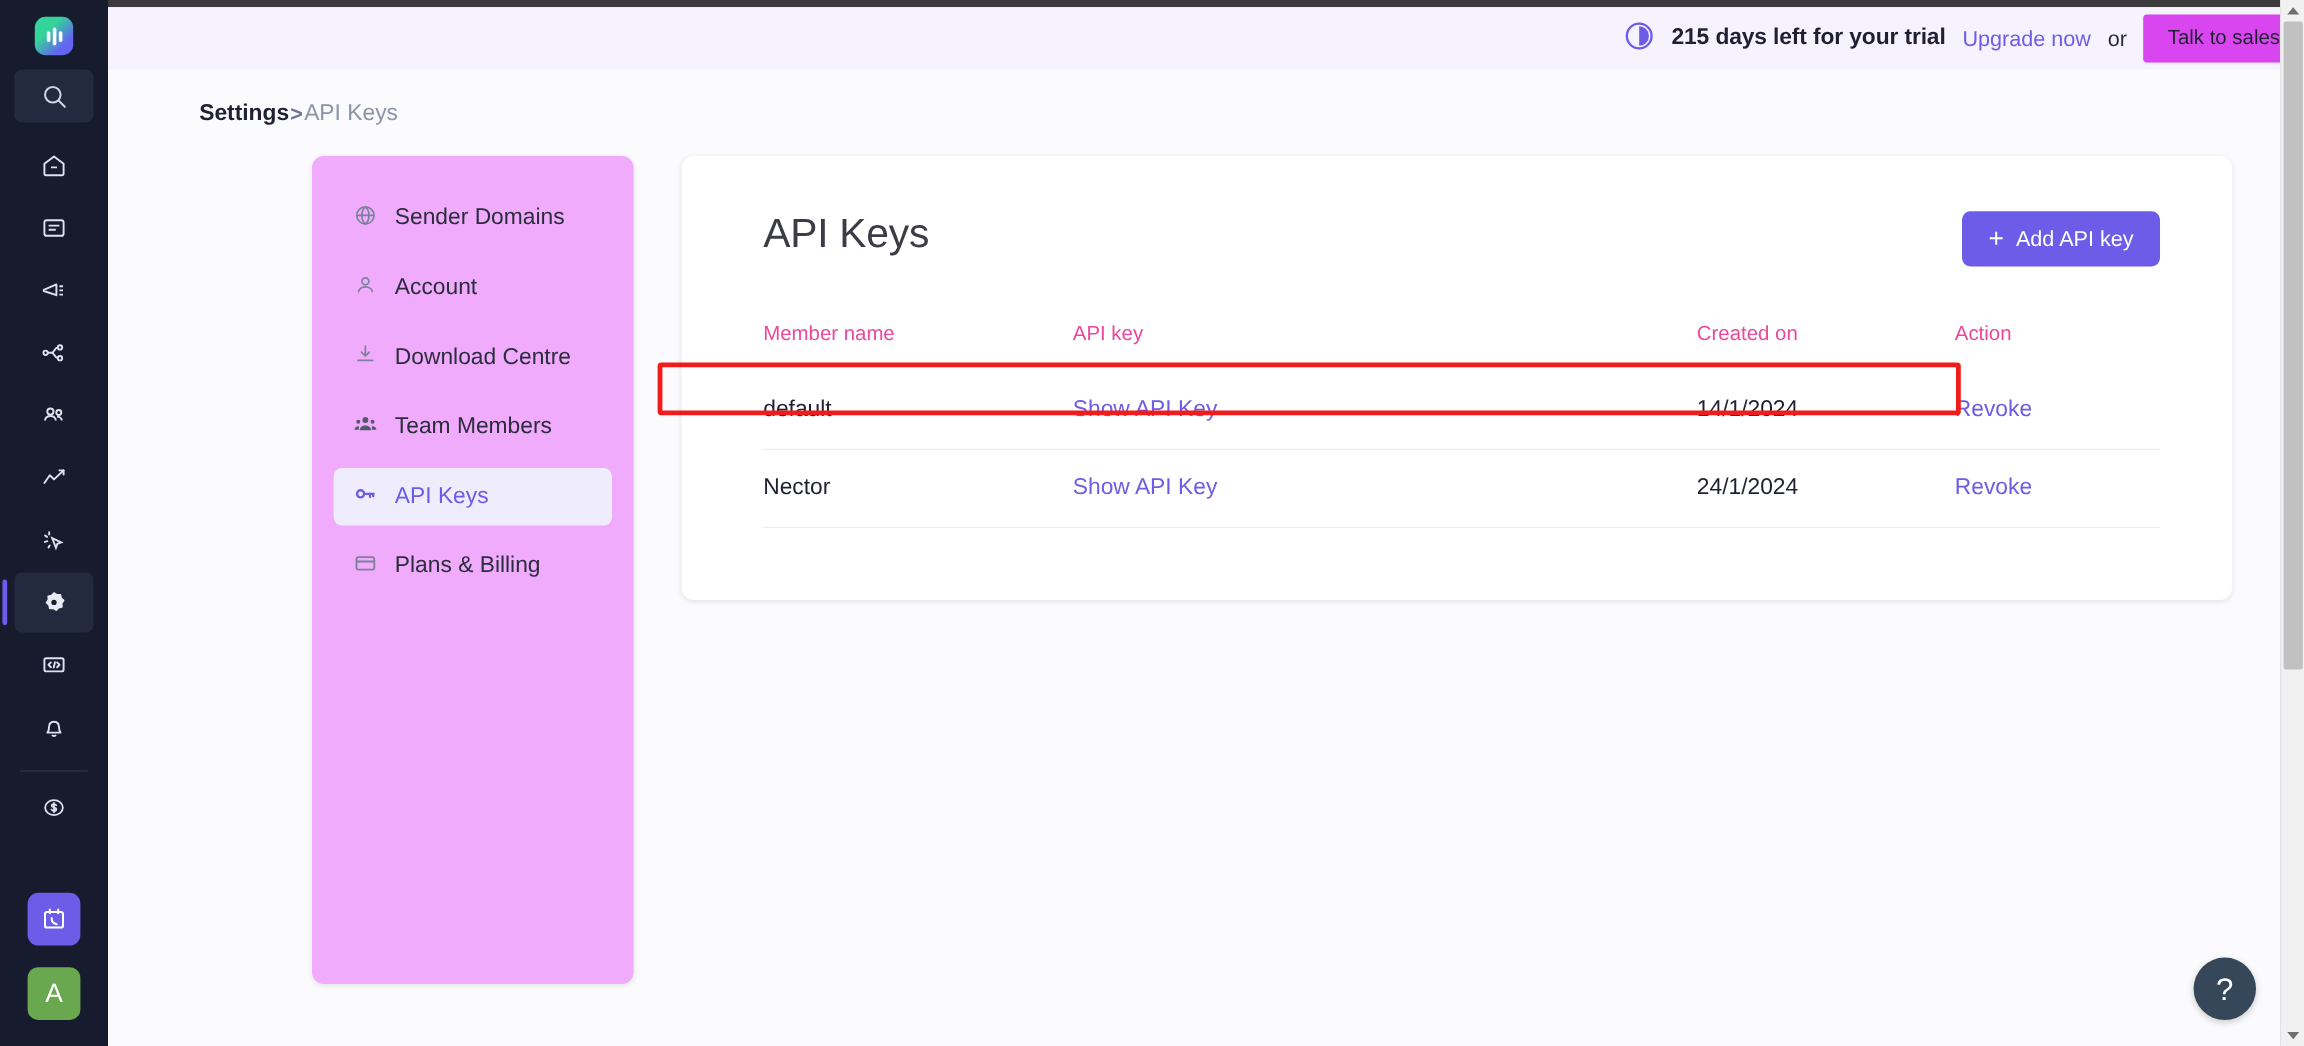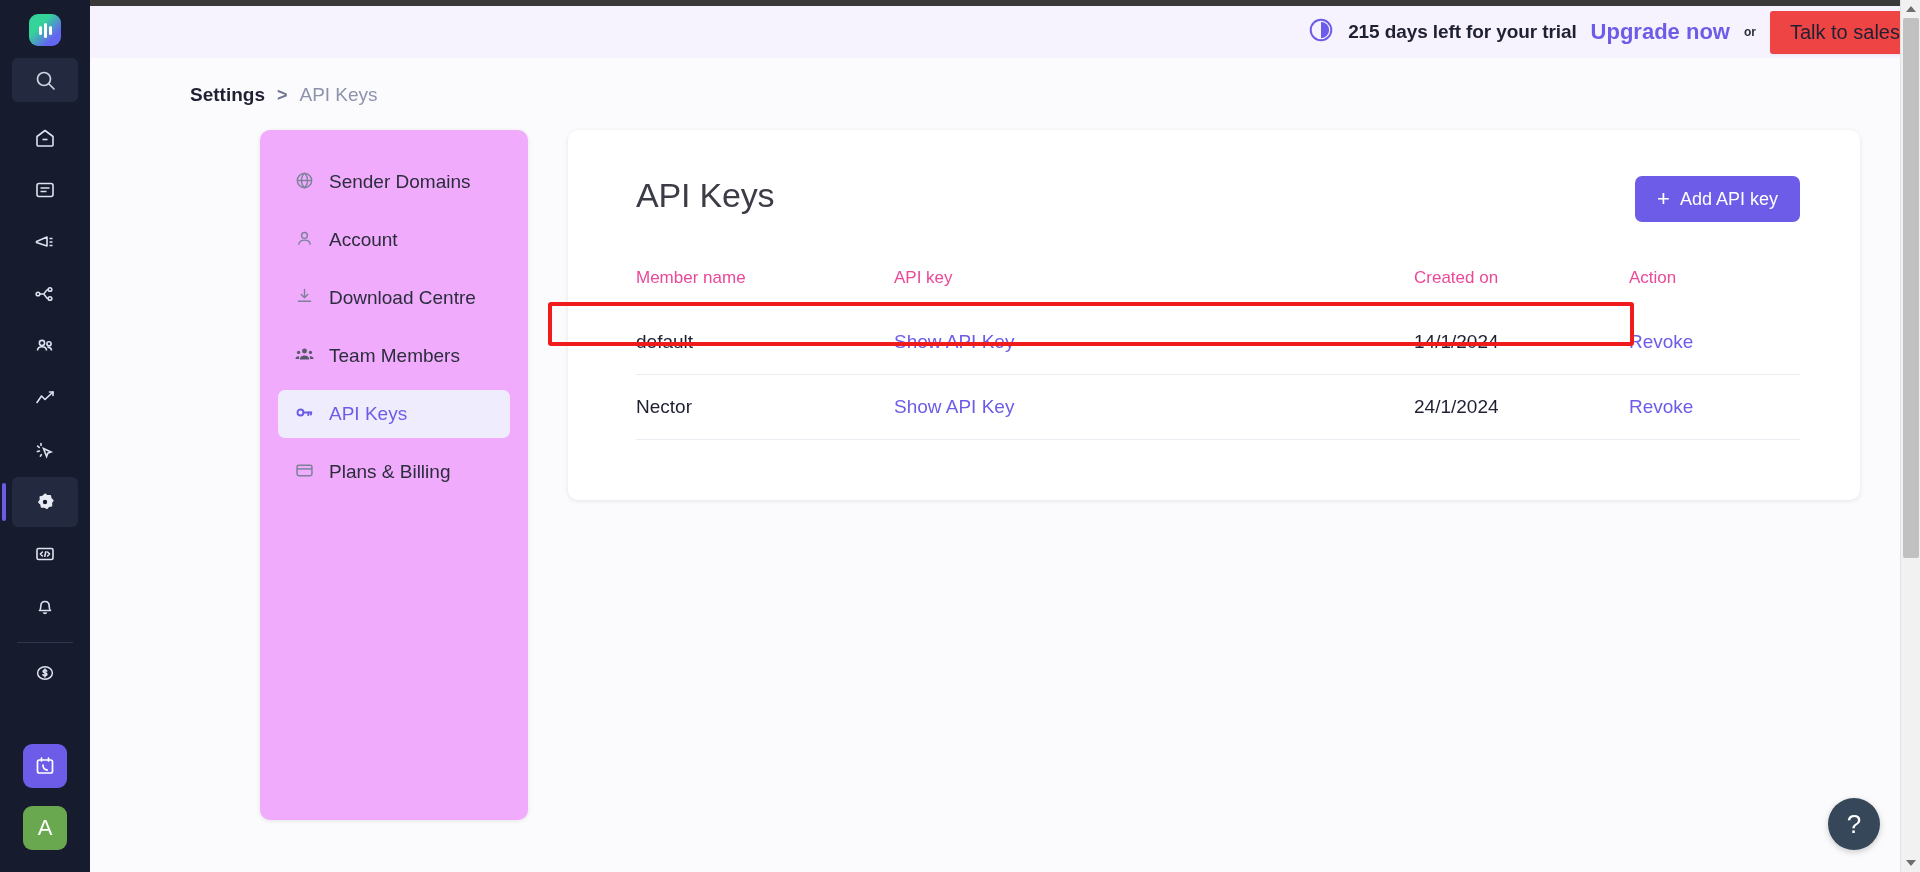--- a/index.html
+++ b/index.html
@@ -60,33 +60,33 @@
   
   .topstrip { position:absolute; left:0; top:0; width: 100%; height: 6px; background:#3a3a3a; }
 
   .banner {
     position: absolute; left: 0; top: 6px; width: 100%; height: 52px;
     background: #f6f3ff;
     display: flex; align-items: center; justify-content: flex-end; gap: 0;
   }
   .banner-inner { display:flex; align-items:center; gap: 14px; }
   .banner-text { font-size: 19px; color: #1f2133; font-weight: 700; letter-spacing: -0.1px; }
-  .banner-link { font-size: 22px; color:#6c5ce7; font-weight: 700; cursor:pointer; text-decoration:none; }
-  .banner-or { font-size: 12px; color:#2b2d3c; font-weight: 700; }
+  .banner-link { font-size: 18px; color:#6c5ce7; font-weight: 400; cursor:pointer; text-decoration:none; }
+  .banner-or { font-size: 18px; color:#2b2d3c; font-weight: 400; }
   .banner-btn {
-    background:#ef4444; border:none; border-radius: 3px;
-    padding: 10px 20px; font-size: 20px; color:#1f2133;
+    background:#d946ef; border:none; border-radius: 3px;
+    padding: 10px 20px; font-size: 17px; color:#1f2133;
     font-family: "Liberation Sans", sans-serif; cursor:pointer;
     box-shadow: 0 1px 2px rgba(0,0,0,.06);
   }
 
   .content { position:absolute; left:0; top:58px; right:0; bottom:0; overflow:hidden; }
 
   .breadcrumb {
-    padding: 26px 0 0 100px; display:flex; align-items:center; gap: 12px;
+    padding: 26px 0 0 76px; display:flex; align-items:center; gap: 1px;
   }
   .crumb-strong { font-size: 19px; font-weight: 700; color:#1f2133; cursor:pointer; }
   .crumb-sep { font-size: 18px; color:#6f7590; font-weight:700; }
   .crumb-muted { font-size: 19px; color:#8d93ab; font-weight: 400; }
 
   .workarea { display:flex; gap: 0; padding: 24px 0 0 0; }
 
   
   .menu-card {
     margin-left: 170px;

